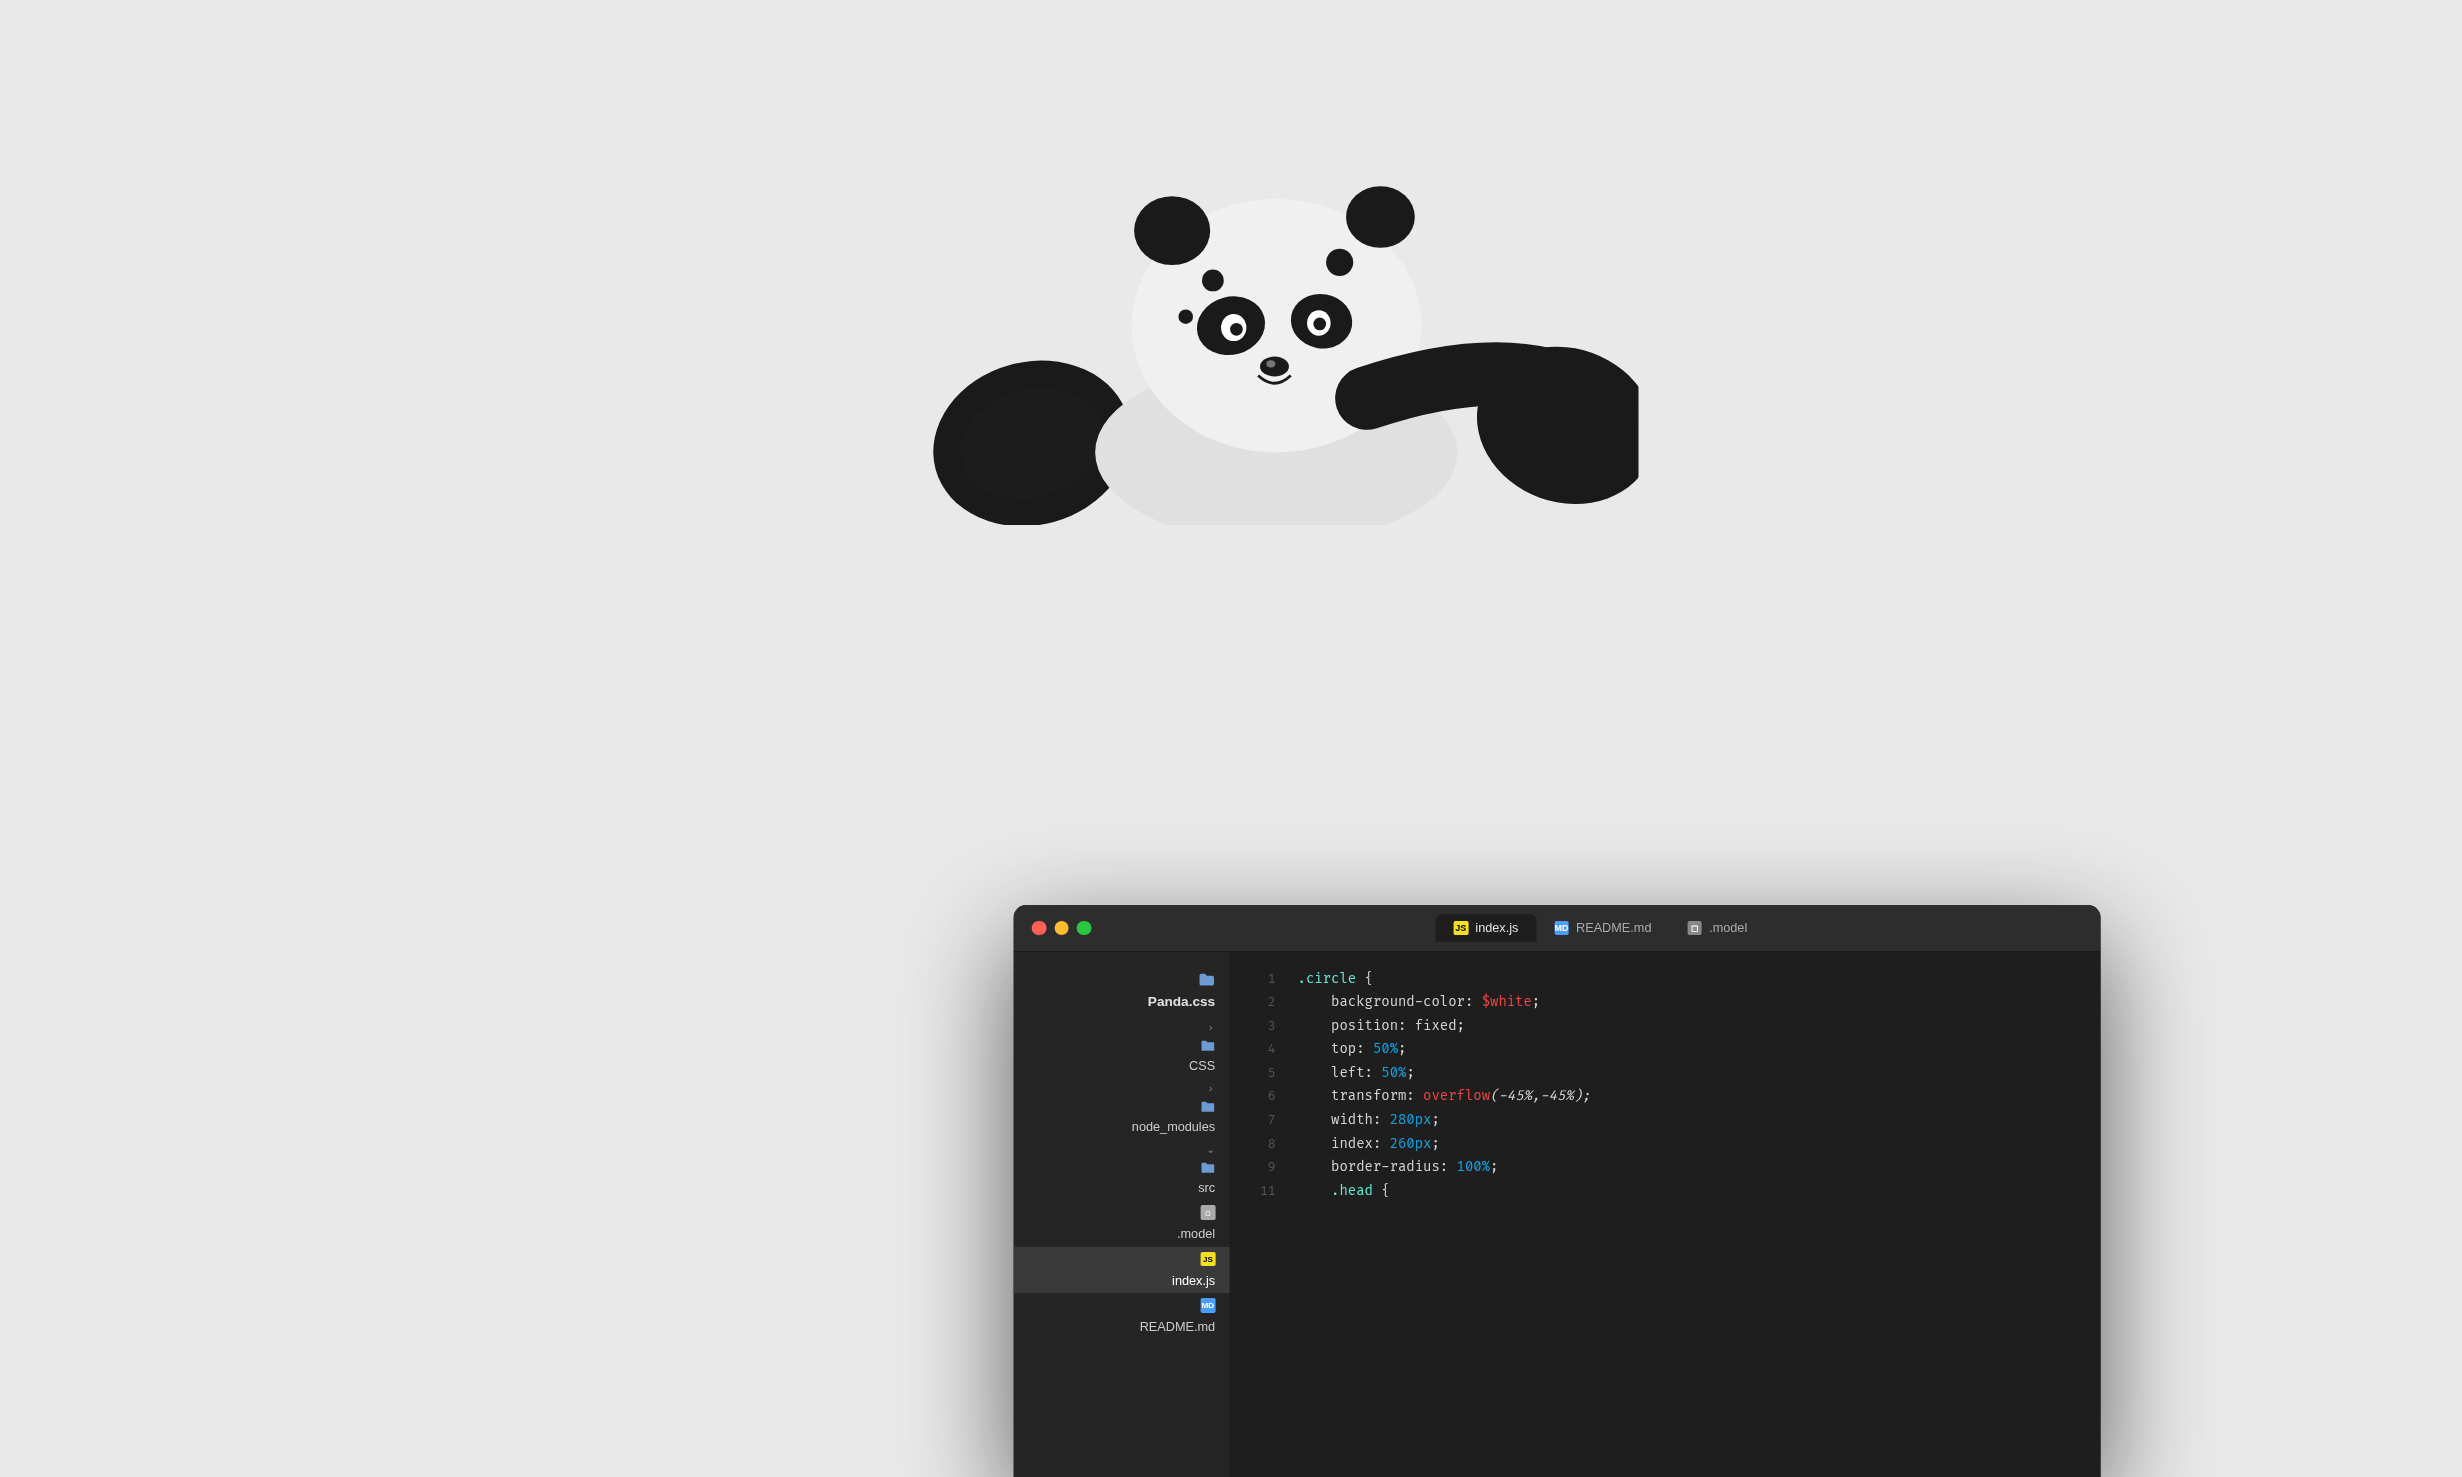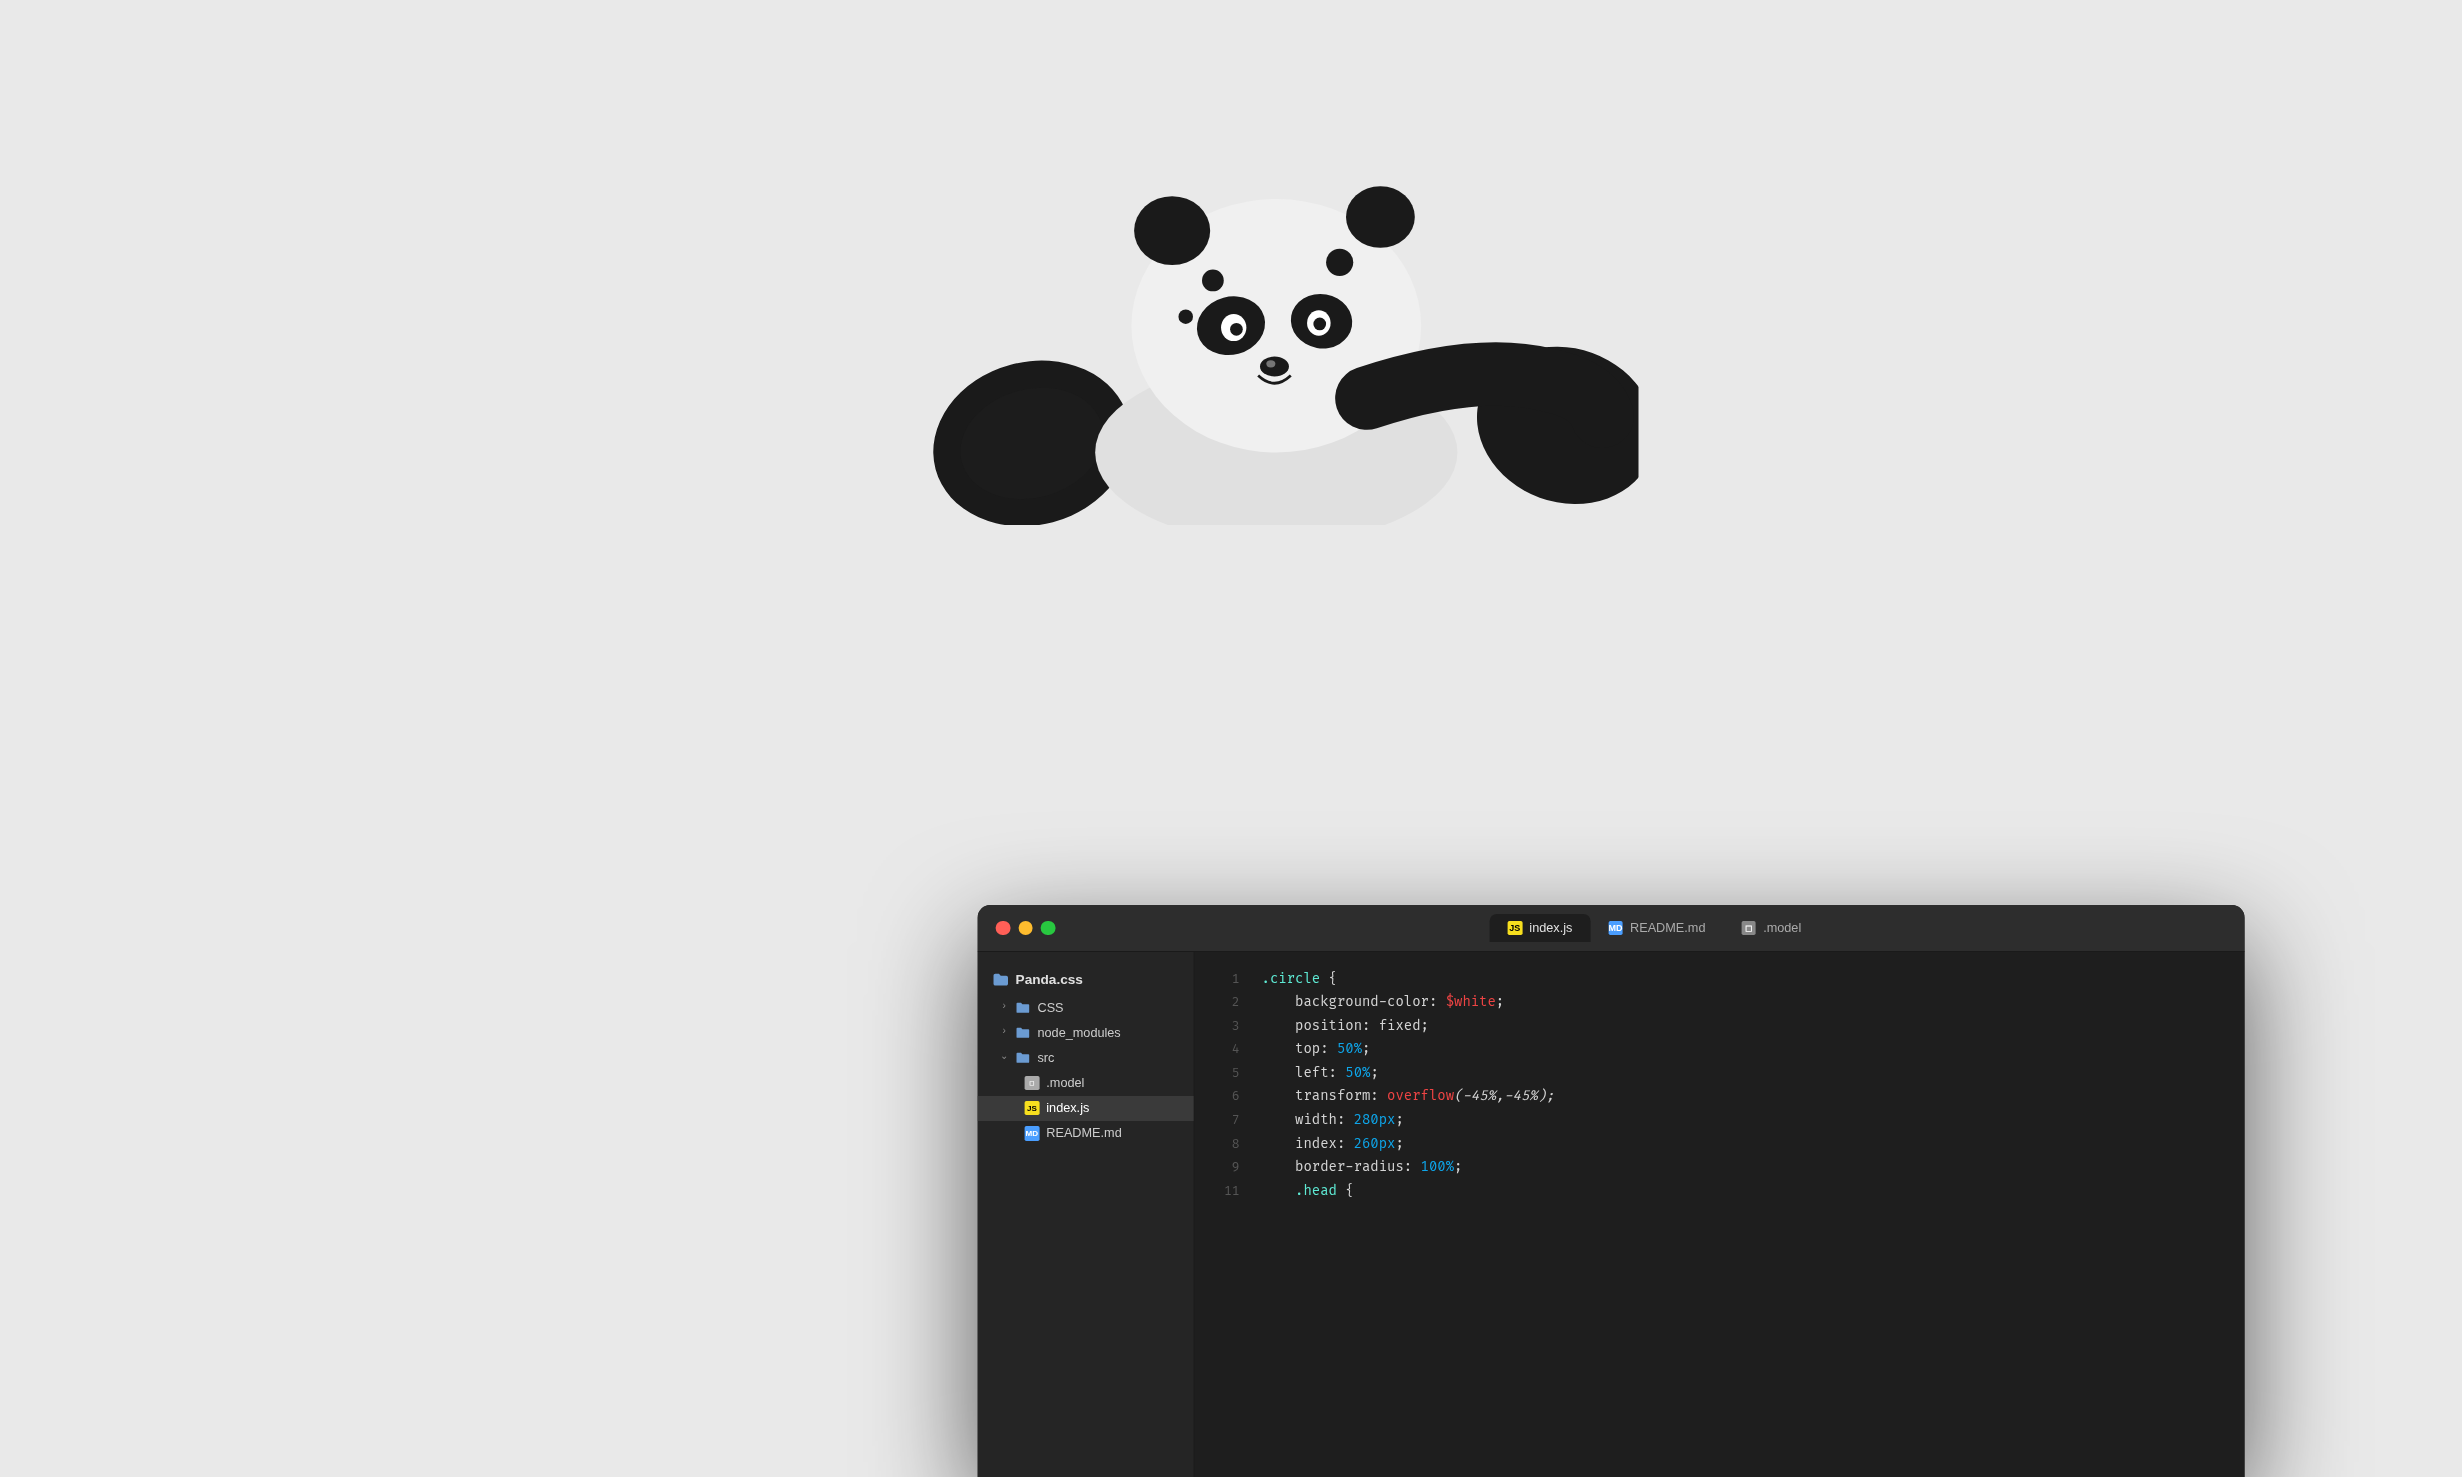--- a/index.html
+++ b/index.html
@@ -30,21 +30,21 @@
       height: 471px;
       z-index: 10;
     }
 
     
     .mac-window-wrapper {
       position: absolute;
       bottom: 0;
       left: 50%;
       transform: translateX(-20%);
-      width: 1267px;
+      width: 1087px;
       z-index: 5;
     }
 
     .mac-window {
       background: #1e1e1e;
       border-radius: 12.7px 12.7px 0 0;
       overflow: hidden;
       box-shadow: 0 36px 109px rgba(0,0,0,0.6), 0 0 0 0.9px rgba(255,255,255,0.1);
     }
 
@@ -134,26 +134,27 @@
     
     .sidebar {
       width: 217px;
       background: #252525;
       padding: 14.5px 0;
       border-right: 0.9px solid #1a1a1a;
     }
 
     .sidebar-item {
       display: flex;
-      align-items: flex-start;
+      align-items: flex-end;
       gap: 7.2px;
       padding: 5.4px 14.5px;
       color: #ccc;
       font-size: 12.7px;
       cursor: pointer;
+      flex-direction: column;
     }
 
     .sidebar-item.root {
       font-weight: 600;
       color: #e0e0e0;
       font-size: 13.6px;
       margin-bottom: 3.6px;
     }
 
     .sidebar-item.active {

